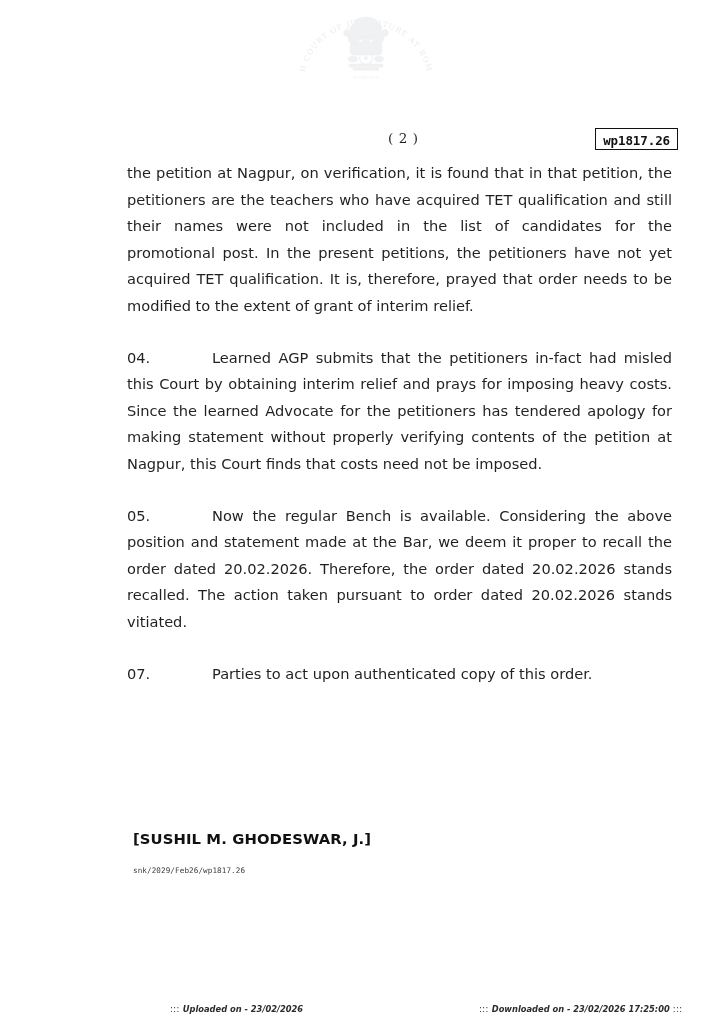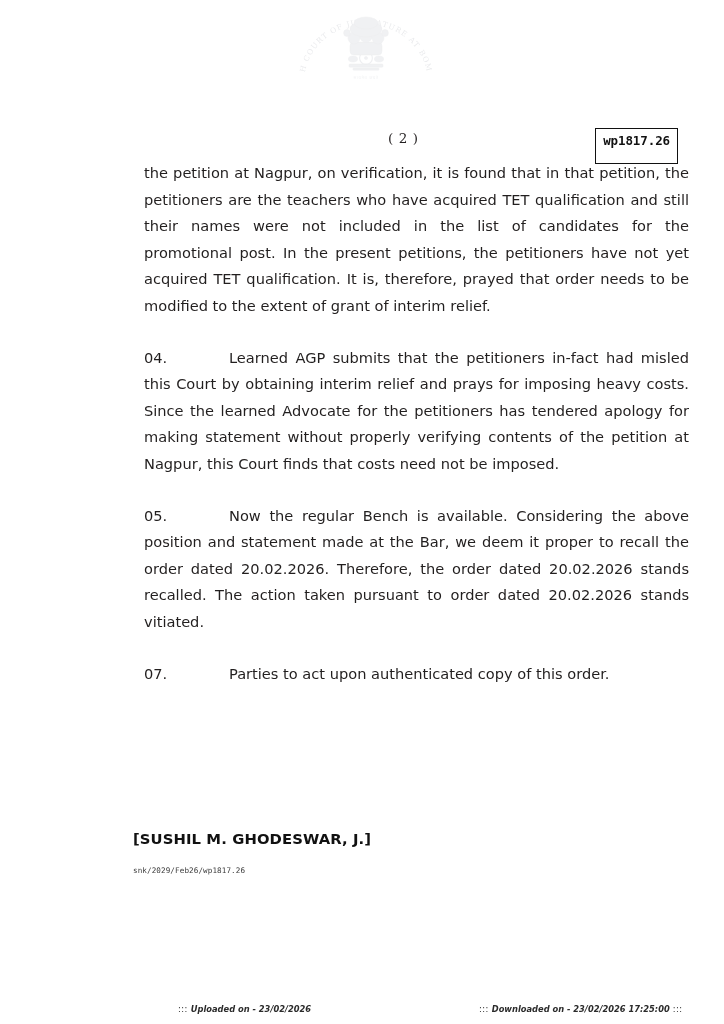--- a/index.html
+++ b/index.html
@@ -45,35 +45,35 @@
     font-family: "DejaVu Serif", serif;
     font-size: 13.5px;
     color: #231f20;
     letter-spacing: 0.6px;
   }
   .case-number-box {
     position: absolute;
     right: 0;
     top: -2px;
     border: 1.6px solid #111111;
-    padding: 1px 7px 14px 7px;
+    padding: 1px 7px 0 7px;
     background: #ffffff;
   }
   .case-number-box span {
     font-family: "DejaVu Sans Mono", monospace;
     font-size: 12.5px;
     font-weight: bold;
     color: #111111;
     letter-spacing: -0.1px;
   }
 
   
   .body-block {
     position: absolute;
-    left: 144px;
+    left: 127px;
     top: 160px;
     width: 545px;
   }
   p.para {
     margin: 0 0 25px 0;
     font-size: 14.6px;
     line-height: 26.6px;
     color: #221f1f;
     text-align: justify;
     text-justify: inter-word;
@@ -130,21 +130,21 @@
   }
   .footer-item {
     position: absolute;
     top: 0;
     font-size: 8.3px;
     font-weight: bold;
     font-style: italic;
     color: #2b2b2b;
     white-space: nowrap;
   }
-  .footer-left  { left: 178px; }
+  .footer-left  { left: 170px; }
   .footer-right { left: 479px; }
   .dots {
     font-style: normal;
     font-weight: normal;
     letter-spacing: 0.5px;
   }
 </style>
 </head>
 <body>
 

